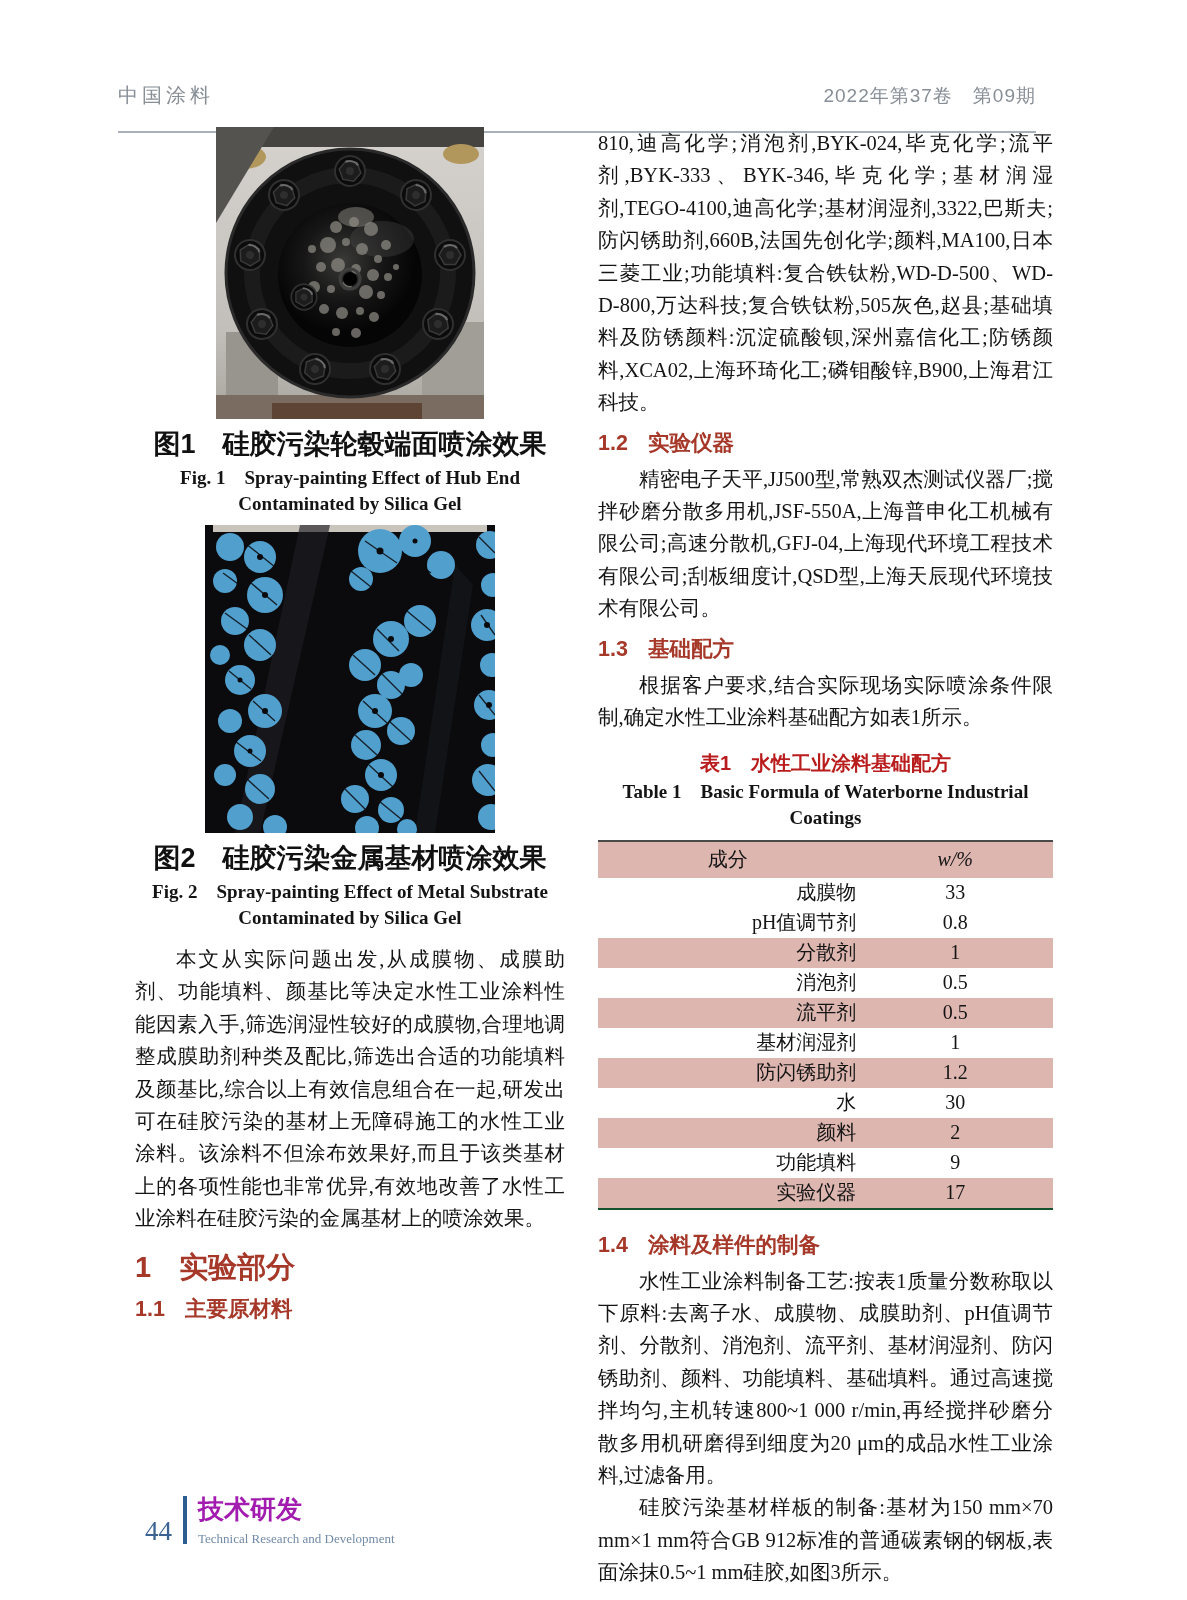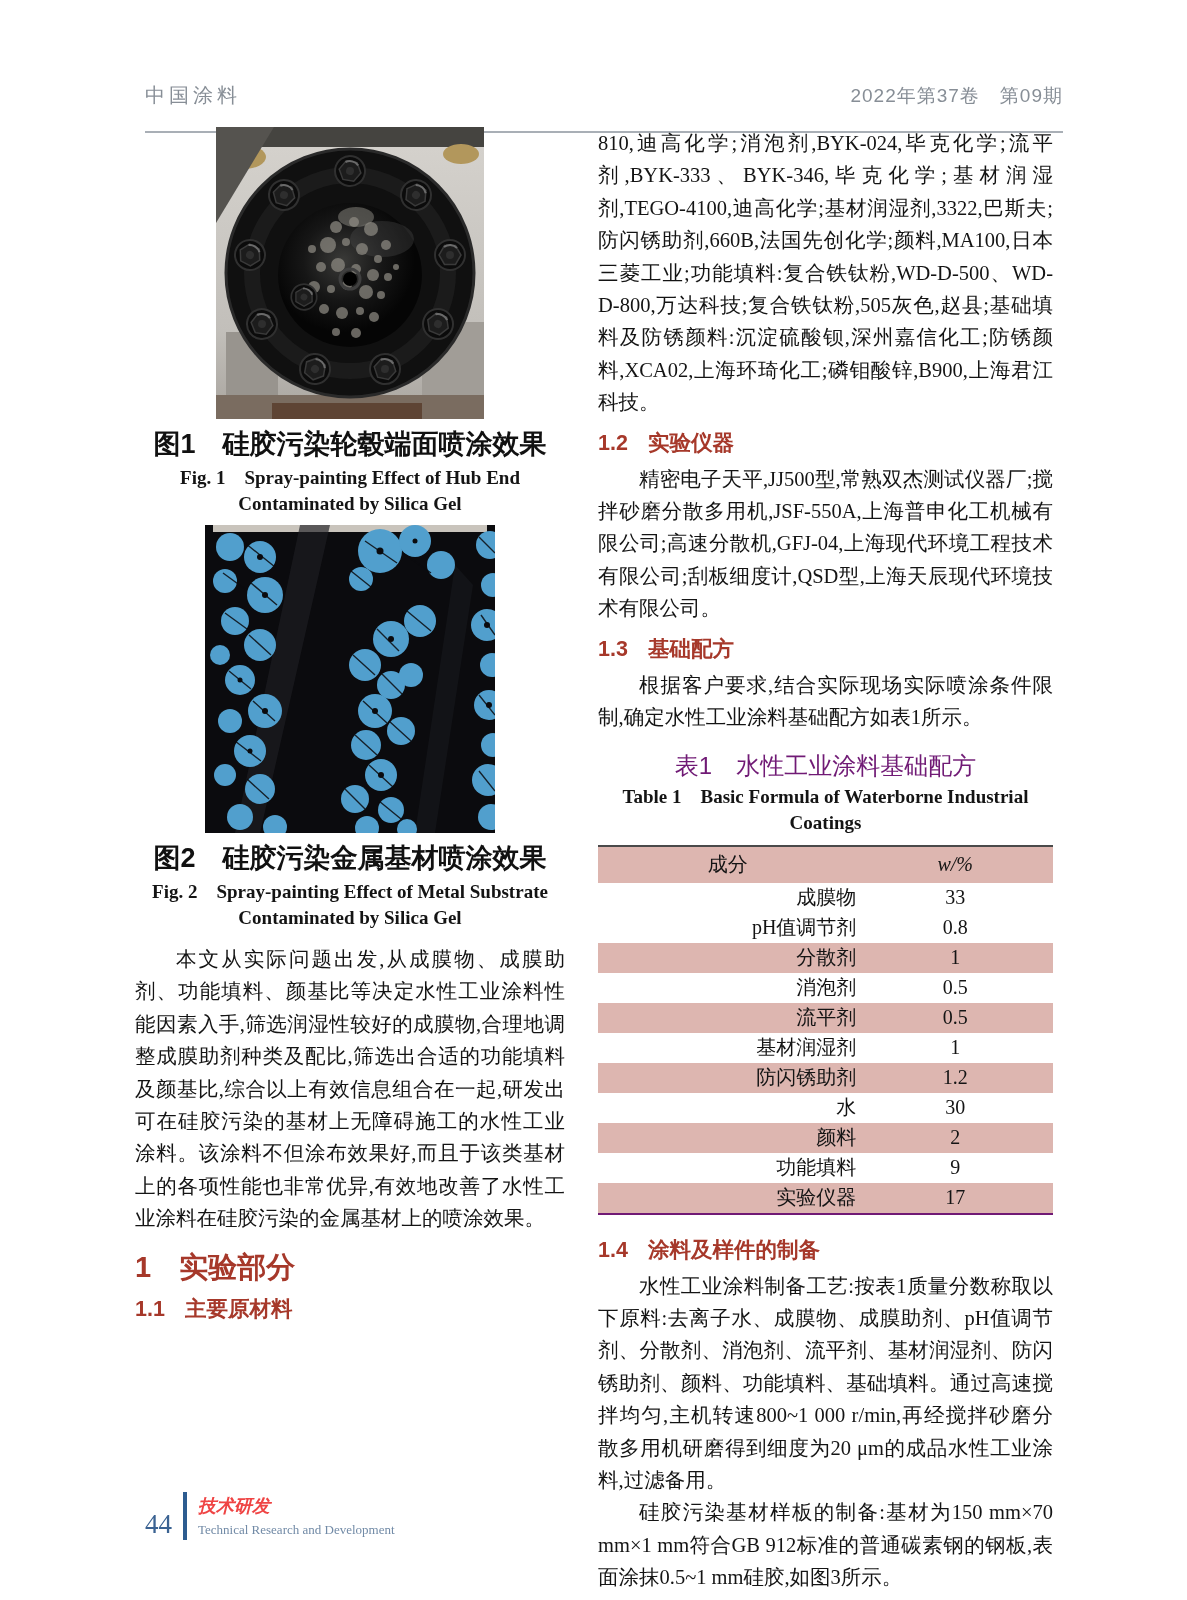--- a/index.html
+++ b/index.html
@@ -7,21 +7,21 @@
     position:relative;
     width:1187px;height:1600px;
     background:#ffffff;
     margin:0 auto;
     overflow:hidden;
     font-family:"Liberation Serif","DejaVu Serif",serif;
     color:#141414;
   }
   
   .pg-header{
-    position:absolute;left:145px;top:82px;width:918px;
+    position:absolute;left:118px;top:82px;width:918px;
     display:flex;justify-content:space-between;align-items:flex-end;
     padding-bottom:22px;
     border-bottom:2px solid #a9afb6;
     color:#878e96;
     font-family:"Liberation Sans","DejaVu Sans",sans-serif;
   }
   .hdr-journal{font-size:20px;letter-spacing:4px;}
   .hdr-issue{font-size:19px;letter-spacing:1px;}
   
   .col{position:absolute;top:127px;}
@@ -56,28 +56,28 @@
     font-weight:bold;color:#a6382a;
     font-size:21.5px;line-height:27px;
     margin:11px 0 6px 0;
   }
   .subsec .sec-num{margin-right:20px;}
   
   .table-block{margin-top:16px;margin-bottom:22px;}
   .tbl-title-zh{
     text-align:center;
     font-family:"Liberation Sans","DejaVu Sans",sans-serif;
-    font-weight:normal;font-size:24px;color:#701a75;
+    font-weight:bold;font-size:20px;color:#b91c1c;
   }
   .tbl-title-en{
     text-align:center;font-weight:bold;font-size:19px;line-height:26px;margin-top:2px;
   }
   table.formula{
     width:100%;border-collapse:collapse;margin-top:9px;
-    border-top:2px solid #4a4a4a;border-bottom:2px solid #701a75;
+    border-top:2px solid #4a4a4a;border-bottom:2px solid #14532d;
     font-size:20px;
   }
   table.formula th{
     background:#ddb6b0;font-weight:normal;height:34px;
   }
   table.formula td{height:28px;}
   .c-ing-h{width:57%;text-align:center;}
   .c-val-h{text-align:center;font-style:italic;}
   td.c-ing{text-align:right;padding-left:86px;}
   td.c-val{text-align:center;}
@@ -88,21 +88,21 @@
     display:flex;align-items:center;
   }
   .f-pagenum{
     font-size:27px;color:#3a6292;margin-right:11px;
     font-family:"Liberation Serif",serif;
     align-self:flex-end;
   }
   .f-vbar{width:4px;height:48px;background:#2d5c90;margin-right:11px;}
   .f-zh{
     font-family:"Liberation Sans","DejaVu Sans",sans-serif;
-    font-weight:bold;font-size:18px;color:#ef4444;font-style:italic;
+    font-weight:bold;font-size:26px;color:#a21caf;
   }
   .f-en{font-size:13px;color:#718aa6;margin-top:4px;}
 </style>
 </head>
 <body>
 
 <div class="page">
 
   <div class="pg-header">
     <span class="hdr-journal">中国涂料</span>

